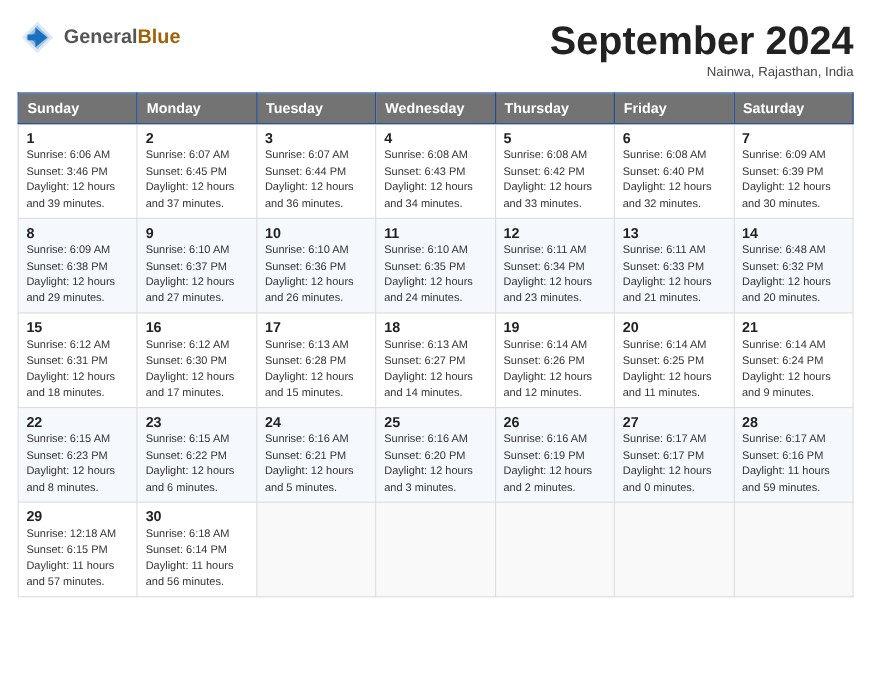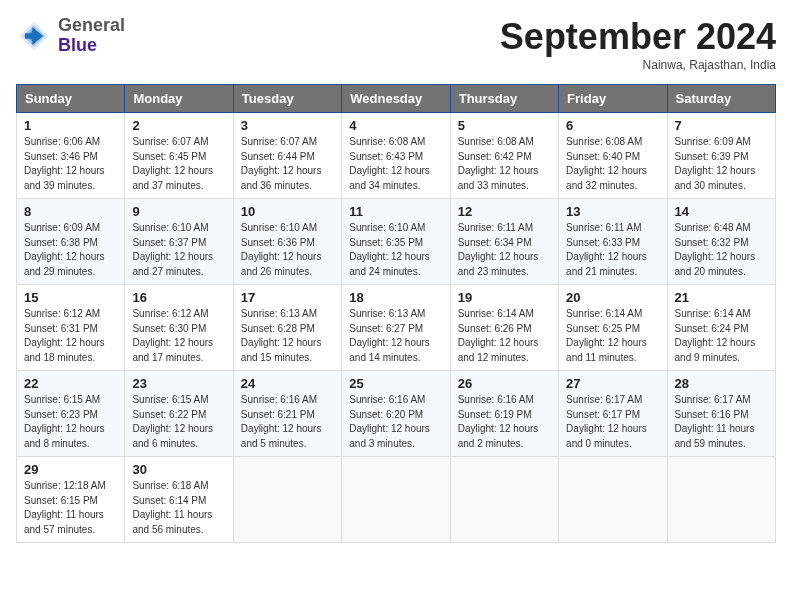--- a/index.html
+++ b/index.html
@@ -16,27 +16,27 @@
       align-items: flex-start;
       margin-bottom: 12px;
     }
     .logo {
       display: flex;
       align-items: center;
       gap: 6px;
     }
     .logo-text {
       display: flex;
-      flex-direction: column;
+      flex-direction: row;
       font-size: 18px;
       font-weight: bold;
       line-height: 1.1;
     }
     .logo-text .general { color: #555; }
-    .logo-text .blue { color: #4c1d95; }
+    .logo-text .blue { color: #a16207; }
     .logo-icon {
       width: 36px;
       height: 36px;
     }
     .title-block {
       text-align: right;
     }
     .month-title {
       font-size: 36px;
       font-weight: bold;

